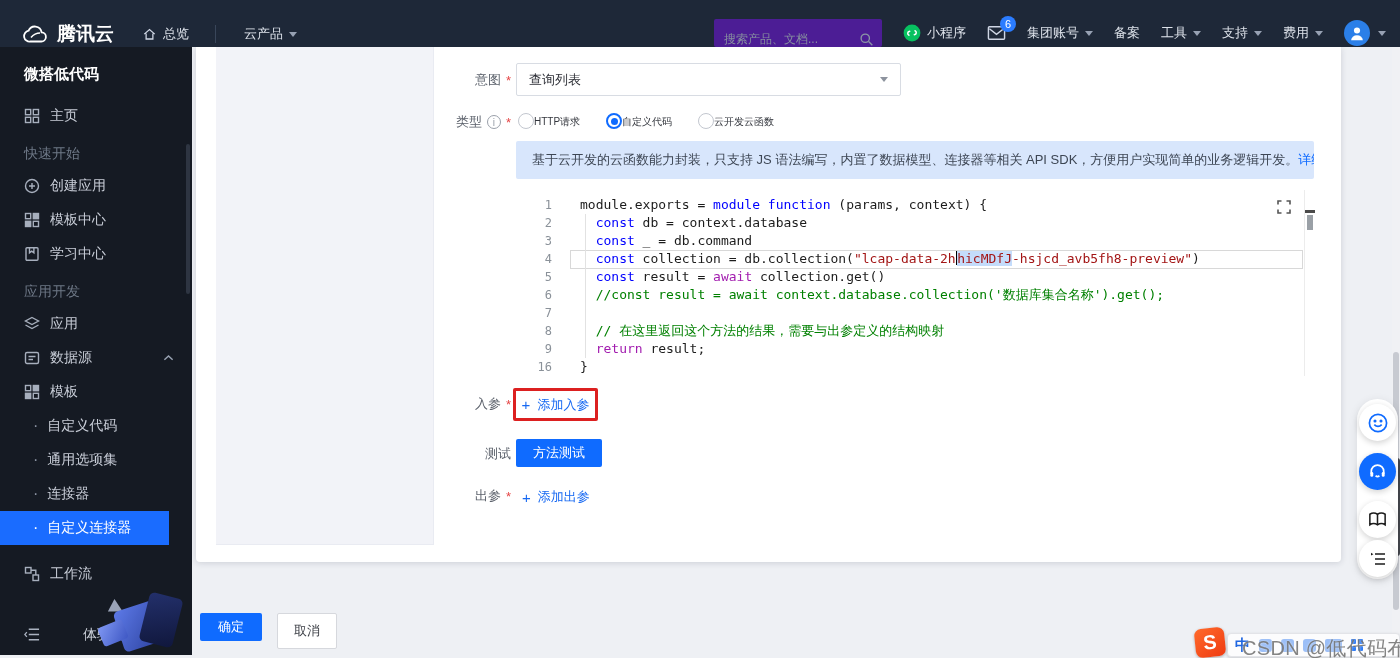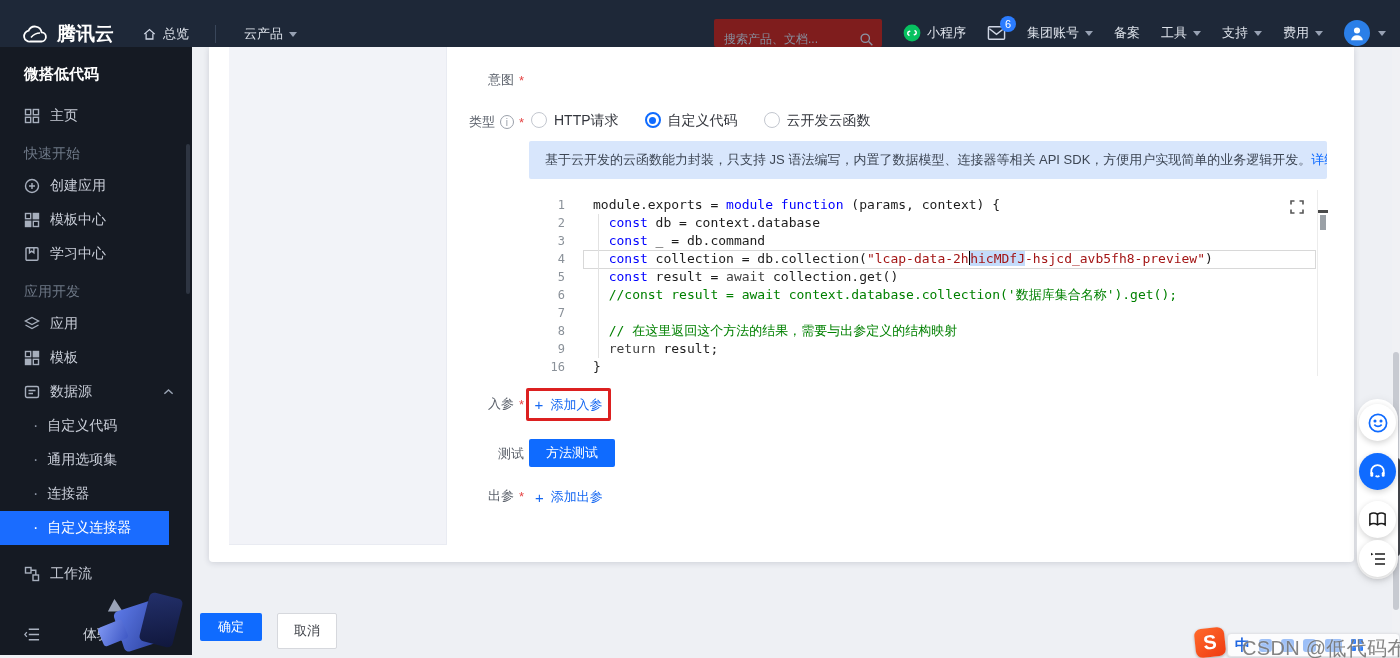--- a/index.html
+++ b/index.html
@@ -8,21 +8,21 @@
 svg{display:block}
 
 
 .topnav{position:absolute;left:0;top:0;width:1400px;height:47px;background:#1e2838;display:flex;align-items:flex-end;justify-content:space-between;padding:0 14px 0 22px;z-index:30}
 .nav-left,.nav-right{display:flex;align-items:center}
 .brand{display:flex;align-items:center;gap:9px;color:#fff;font-size:19px;font-weight:bold;cursor:pointer}
 .nav-item{color:#dde2ea;font-size:13px;display:flex;align-items:center;gap:6px;cursor:pointer;white-space:nowrap}
 .nav-left .nav-item{margin-left:28px}
 .nav-divider{width:1px;height:18px;background:#39465a;margin-left:26px}
 .caret{width:0;height:0;border:4px solid transparent;border-top:5px solid #97a1b3;margin-top:4px}
-.searchbox{width:168px;height:28px;background:#7f1d1d;border-radius:2px;display:flex;align-items:center;padding:12px 8px 0 10px;cursor:text}
+.searchbox{width:168px;height:28px;background:#4c1d95;border-radius:2px;display:flex;align-items:center;padding:12px 8px 0 10px;cursor:text}
 .searchbox .ph{color:#87909f;font-size:12px;flex:1}
 .nav-right>*{margin-left:21px}
 .mail{position:relative}
 .badge{position:absolute;top:-9px;right:-10px;min-width:16px;height:16px;border-radius:8px;background:#2b7cff;color:#fff;font-size:11px;display:flex;align-items:center;justify-content:center;padding:0 4px}
 .avatar{width:26px;height:26px;border-radius:50%;background:#2b7fe8;display:flex;align-items:center;justify-content:center;cursor:pointer}
 
 
 .sidebar{position:absolute;left:0;top:44px;width:192px;height:611px;background:#151a23;overflow:hidden;z-index:20}
 .side-title{color:#fff;font-size:15px;font-weight:bold;padding:21px 0 15px 24px}
 .side-section{color:#6e7887;font-size:14px;padding:12px 0 6px 24px}
@@ -41,47 +41,47 @@
 .sf-label{margin-left:42px;color:#cfd4dc;font-size:14px;cursor:pointer;position:relative;z-index:7}
 .sf-arrow{margin-left:6px;color:#cfd4dc;position:relative;z-index:7;cursor:pointer}
 .deco{position:absolute;left:90px;bottom:-8px;width:96px;height:70px;z-index:6;pointer-events:none}
 .deco .da{position:absolute;left:28px;top:12px;width:44px;height:42px;background:linear-gradient(135deg,#5d7ae8,#2a3f9b);transform:rotate(-18deg);border-radius:5px}
 .deco .db{position:absolute;left:54px;top:2px;width:34px;height:50px;background:linear-gradient(160deg,#23306b,#10173c);transform:rotate(14deg);border-radius:5px}
 .deco .dc{position:absolute;left:10px;top:30px;width:26px;height:20px;background:linear-gradient(135deg,#7f97f2,#3e57c4);transform:rotate(-22deg);border-radius:3px}
 .deco .dd{position:absolute;left:20px;top:10px;width:0;height:0;border:7px solid transparent;border-left:13px solid #9aa3b8;transform:rotate(28deg)}
 
 
 .main{position:absolute;left:183px;top:47px;width:1217px;height:611px;background:#eef0f4}
-.card{position:absolute;left:26px;top:0;width:1145px;height:515px;background:#fff;border-radius:0 0 4px 4px;box-shadow:0 1px 6px rgba(31,38,60,.16)}
+.card{position:absolute;left:13px;top:0;width:1145px;height:515px;background:#fff;border-radius:0 0 4px 4px;box-shadow:0 1px 6px rgba(31,38,60,.16)}
 .methods-panel{position:absolute;left:20px;top:0;width:218px;height:498px;background:#f2f3f8;border-right:1px solid #e9ebf2;border-bottom:1px solid #e9ebf2}
 .f-label{position:absolute;left:195px;width:120px;font-size:13px;color:#5b616b;display:flex;justify-content:flex-end;align-items:center;gap:5px;height:18px}
 .star{color:#e54545;font-size:13px}
 .info-i{width:14px;height:14px;border:1px solid #9aa0aa;border-radius:50%;font-size:10px;color:#9aa0aa;display:inline-flex;align-items:center;justify-content:center;flex:none}
 #lbl-intent{top:24px}#lbl-type{top:66px}#lbl-in{top:348px}#lbl-test{top:398px}#lbl-out{top:440px}
 
 .select{position:absolute;left:320px;top:16px;width:385px;height:33px;border:1px solid #d8dce3;border-radius:2px;display:flex;align-items:center;padding:0 12px;font-size:13px;color:#2f3138;background:#fff;cursor:pointer}
 .select .caret{margin-left:auto;border-top-color:#8d939e}
 
 .radio-row{position:absolute;left:322px;top:64px;display:flex;gap:26px;align-items:center;height:20px}
-.radio-opt{display:flex;gap:7px;align-items:flex-start;font-size:14px;color:#33363d;cursor:pointer}
+.radio-opt{display:flex;align-items:flex-end;font-size:10px;color:#33363d;cursor:pointer}
 .rdo{width:16px;height:16px;border-radius:50%;border:1px solid #c3c7cf;background:#fff;flex:none;position:relative}
 .rdo.on{border:2px solid #0f6bff}
 .rdo.on::after{content:"";position:absolute;inset:2.5px;background:#0f6bff;border-radius:50%}
 
 .banner{position:absolute;left:320px;top:94px;width:798px;height:38px;background:#d8e6fc;border-radius:2px;display:flex;align-items:center;padding:0 16px;font-size:13px;color:#3d4654;white-space:nowrap;overflow:hidden}
 .blink{color:#0f6bff;cursor:pointer}
 
 
 .editor{position:absolute;left:320px;top:143px;width:798px;height:186px;background:#fff;font-family:"DejaVu Sans Mono",monospace;font-size:13px;padding-top:6px;cursor:text}
 .cl{display:flex;height:18px;line-height:18px;position:relative}
 .ln{width:52px;text-align:right;padding-right:16px;color:#8a9199;flex:none;font-size:12px}
 .ct{white-space:pre;color:#1c1c1c}
 .cl .ct{padding-left:12px}
 .cl.active::before{content:"";position:absolute;left:54px;right:11px;top:0;height:17px;border:1px solid #d8d8d8}
-.tok-d{color:#1c1c1c}.tok-kw{color:#0000ff}.tok-kw2{color:#404040}.tok-str{color:#a31515}
+.tok-d{color:#1c1c1c}.tok-kw{color:#0000ff}.tok-kw2{color:#a21caf}.tok-str{color:#a31515}
 .tok-strhl{color:#a31515;background:#c4dcfb}.tok-com{color:#008000}
 .cursorbar{display:inline-block;width:1.5px;height:15px;background:#000;vertical-align:-2px}
 .indent-guide{position:absolute;left:69px;top:24px;height:144px;border-left:1px solid #e2e2e2}
 .fullscreen{position:absolute;right:23px;top:10px;color:#555;cursor:pointer}
 .ed-scroll{position:absolute;right:0;top:0;width:10px;height:186px;border-left:1px solid #ececec;cursor:pointer}
 .ed-mark{position:absolute;top:20px;left:0;width:10px;height:3px;background:#4a4a4a}
 .ed-thumb{position:absolute;top:25px;left:2px;width:6px;height:15px;background:#9aa0a6}
 
 .red-box{position:absolute;left:317px;top:341px;width:85px;height:33px;border:3px solid #dc2020;border-radius:2px;display:flex;align-items:center;justify-content:center;background:#fff}
 .add-link{color:#1668f2;font-size:13px;display:flex;gap:7px;align-items:center;cursor:pointer;white-space:nowrap}
@@ -252,41 +252,41 @@
           <svg width="16" height="16" viewBox="0 0 16 16" fill="none" stroke="currentColor" stroke-width="1.4">
             <path d="M8 1.5 14.5 5 8 8.5 1.5 5z"></path>
             <path d="M1.5 9 8 12.5 14.5 9"></path>
           </svg>
         </span>
         <span class="s-label">应用</span>
       </div>
       <div class="side-item">
         <span class="s-icon">
           <svg width="16" height="16" viewBox="0 0 16 16" fill="none" stroke="currentColor" stroke-width="1.4">
+            <rect x="1.5" y="2.5" width="13" height="11" rx="1.5"></rect>
+            <path d="M4.5 6.5h7M4.5 9.5h4.5"></path>
+          </svg>
+        </span>
+        <span class="s-label">数据源</span>
+        <span class="chev">
+          <svg width="11" height="8" viewBox="0 0 12 8" fill="none" stroke="currentColor" stroke-width="1.6">
+            <path d="M1.5 6 6 1.8 10.5 6"></path>
+          </svg>
+        </span>
+      </div>
+      <div class="side-item">
+        <span class="s-icon">
+          <svg width="16" height="16" viewBox="0 0 16 16" fill="none" stroke="currentColor" stroke-width="1.4">
             <rect x="1.5" y="1.5" width="5.2" height="5.2"></rect>
             <rect x="9.3" y="1.5" width="5.2" height="5.2" fill="currentColor"></rect>
             <rect x="1.5" y="9.3" width="5.2" height="5.2" fill="currentColor"></rect>
             <rect x="9.3" y="9.3" width="5.2" height="5.2"></rect>
           </svg>
         </span>
         <span class="s-label">模板</span>
-      </div>
-      <div class="side-item">
-        <span class="s-icon">
-          <svg width="16" height="16" viewBox="0 0 16 16" fill="none" stroke="currentColor" stroke-width="1.4">
-            <rect x="1.5" y="2.5" width="13" height="11" rx="1.5"></rect>
-            <path d="M4.5 6.5h7M4.5 9.5h4.5"></path>
-          </svg>
-        </span>
-        <span class="s-label">数据源</span>
-        <span class="chev">
-          <svg width="11" height="8" viewBox="0 0 12 8" fill="none" stroke="currentColor" stroke-width="1.6">
-            <path d="M1.5 6 6 1.8 10.5 6"></path>
-          </svg>
-        </span>
       </div>
       <div class="side-item sub">
         <span class="bullet">·</span>
         <span class="s-label">自定义代码</span>
       </div>
       <div class="side-item sub">
         <span class="bullet">·</span>
         <span class="s-label">通用选项集</span>
       </div>
       <div class="side-item sub">
@@ -341,20 +341,24 @@
   </div>
 </aside>
 
 <main class="main">
   <section class="card">
     <div class="methods-panel"></div>
 
     <div class="f-label" id="lbl-intent">
       <span>意图</span>
         <span class="star">*</span>
+    </div>
+    <div class="select">
+      <span>查询列表</span>
+      <span class="caret"></span>
     </div>
 
     <div class="f-label" id="lbl-type">
       <span>类型</span>
       <span class="info-i">i</span>
       <span class="star">*</span>
     </div>
     <div class="radio-row" id="radio-group">
         <span class="radio-opt">
           <span class="rdo"></span>

